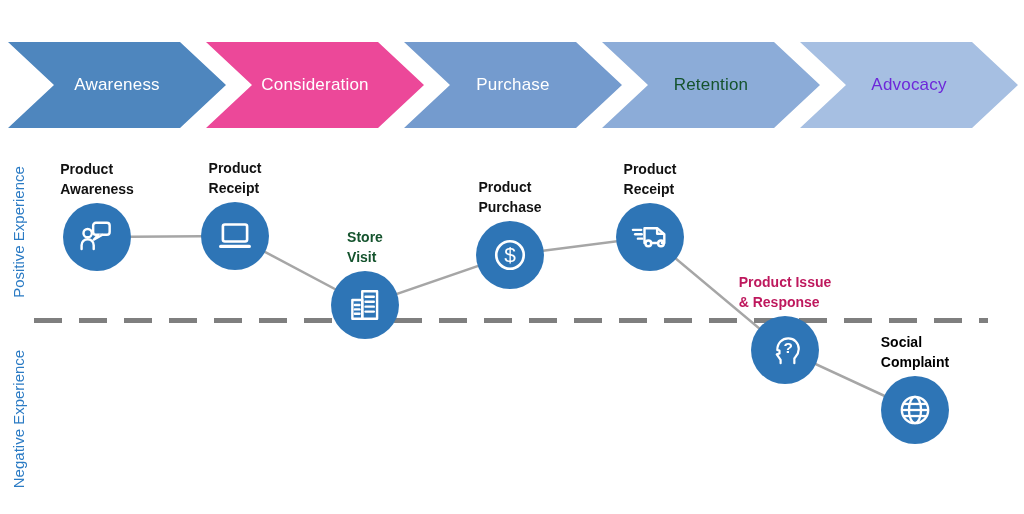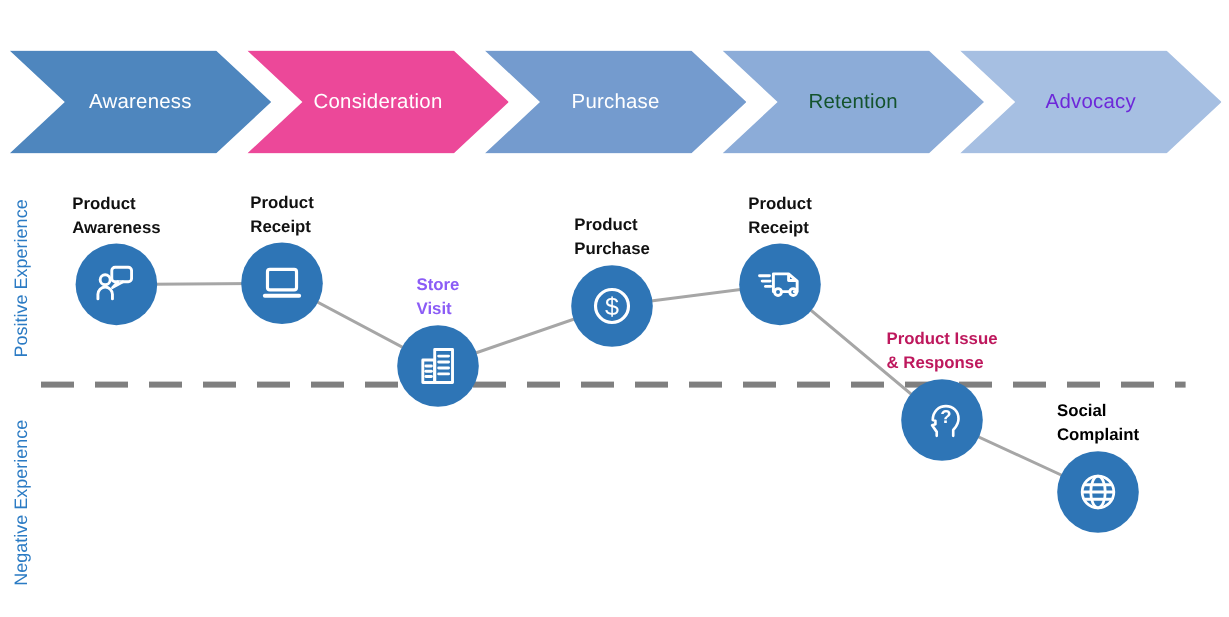--- a/index.html
+++ b/index.html
@@ -93,21 +93,21 @@
     </div>
     <div class="node-circle" style="background: rgb(46, 117, 182);">
       <svg width="44" height="44" viewBox="0 0 40 40" fill="none" stroke="#ffffff" stroke-width="2.4" stroke-linecap="round" stroke-linejoin="round">
         <rect x="9" y="9.5" width="22" height="15.5" rx="1.8"></rect>
         <line x1="7" y1="29.5" x2="33" y2="29.5" stroke-width="3"></line>
       </svg>
     </div>
   </div>
 
   <div class="node" style="left: 365px; top: 305px;">
-    <div class="node-label" style="color: #8b5cf6;">
+    <div class="node-label" style="color: #14532d;">
       <span>Store</span>
         <span>Visit</span>
     </div>
     <div class="node-circle" style="background: rgb(46, 117, 182);">
       <svg width="44" height="44" viewBox="0 0 40 40" fill="none" stroke="#ffffff" stroke-width="2.2" stroke-linecap="round" stroke-linejoin="round">
         <rect x="17.5" y="7.5" width="13.5" height="25"></rect>
         <line x1="20.5" y1="12.5" x2="28" y2="12.5"></line>
         <line x1="20.5" y1="17" x2="28" y2="17"></line>
         <line x1="20.5" y1="21.5" x2="28" y2="21.5"></line>
         <line x1="20.5" y1="26" x2="28" y2="26"></line>

